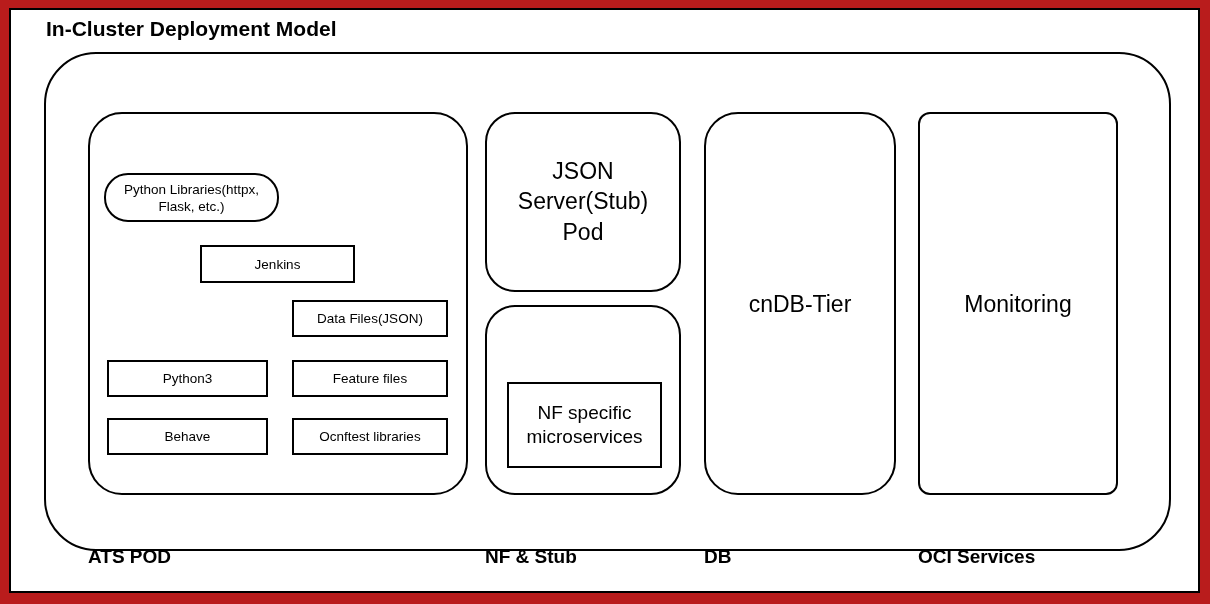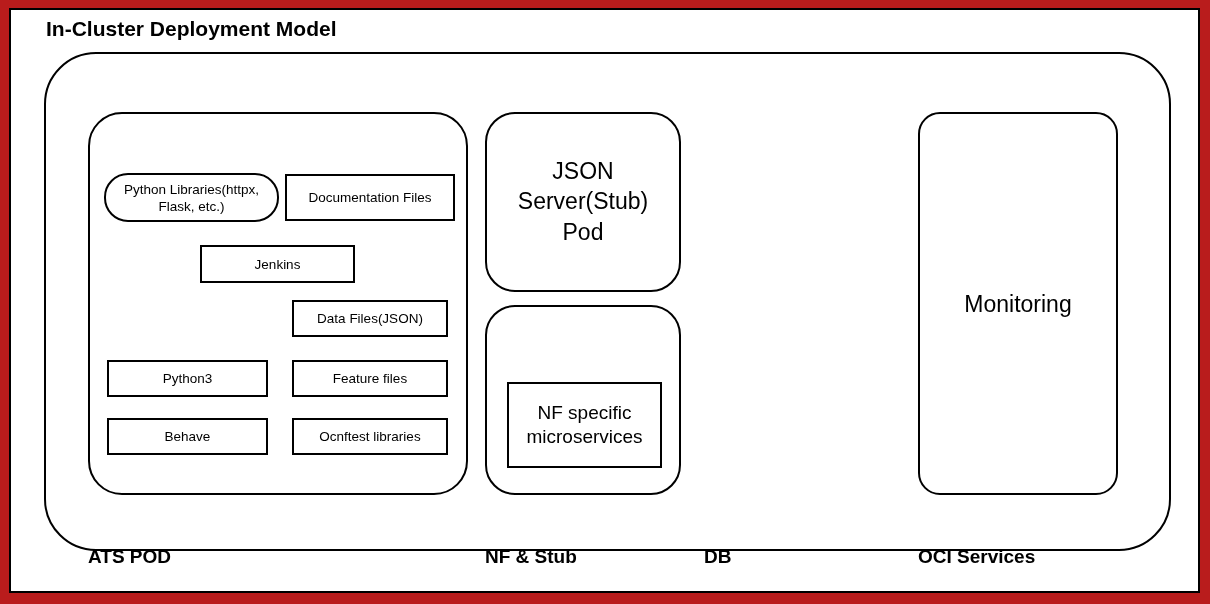--- a/index.html
+++ b/index.html
@@ -91,21 +91,21 @@
     top: 112px;
     width: 192px;
     height: 383px;
     border-radius: 34px;
   }
   .pod-oci {
     left: 918px;
     top: 112px;
     width: 200px;
     height: 383px;
-    border-radius: 22px;
+    border-radius: 12px;
   }
 
   
   .pod-center-label {
     position: absolute;
     left: 0;
     right: 0;
     top: 50%;
     transform: translateY(-50%);
     text-align: center;
@@ -169,37 +169,39 @@
 
   <div class="outer-frame"></div>
 
   <div class="diagram-title">In-Cluster Deployment Model</div>
 
   <div class="cluster-box"></div>
 
   <div class="pod pod-ats"></div>
 
   <div class="sq-box ats-item b-pylib">Python Libraries(httpx, Flask, etc.)</div>
-  <div class="sq-box ats-item b-docs">Documentation Files</div>
   <div class="sq-box ats-item b-jenkins">Jenkins</div>
   <div class="sq-box ats-item b-datafiles">Data Files(JSON)</div>
   <div class="sq-box ats-item b-python3">Python3</div>
   <div class="sq-box ats-item b-feature">Feature files</div>
   <div class="sq-box ats-item b-behave">Behave</div>
   <div class="sq-box ats-item b-ocnftest">Ocnftest libraries</div>
 
   <div class="pod pod-http">
     <div class="pod-center-label">JSON
 Server(Stub)
 Pod</div>
   </div>
 
   <div class="pod pod-nf"></div>
   <div class="sq-box nf-item b-microsvc">NF specific microservices</div>
 
+  <div class="pod pod-db">
+    <div class="pod-center-label">cnDB-Tier</div>
+  </div>
 
   <div class="pod pod-oci">
     <div class="pod-center-label">Monitoring</div>
   </div>
 
   <div class="section-label lbl-ats">ATS POD</div>
   <div class="section-label lbl-nf">NF &amp; Stub</div>
   <div class="section-label lbl-db">DB</div>
   <div class="section-label lbl-oci">OCI Services</div>
 

